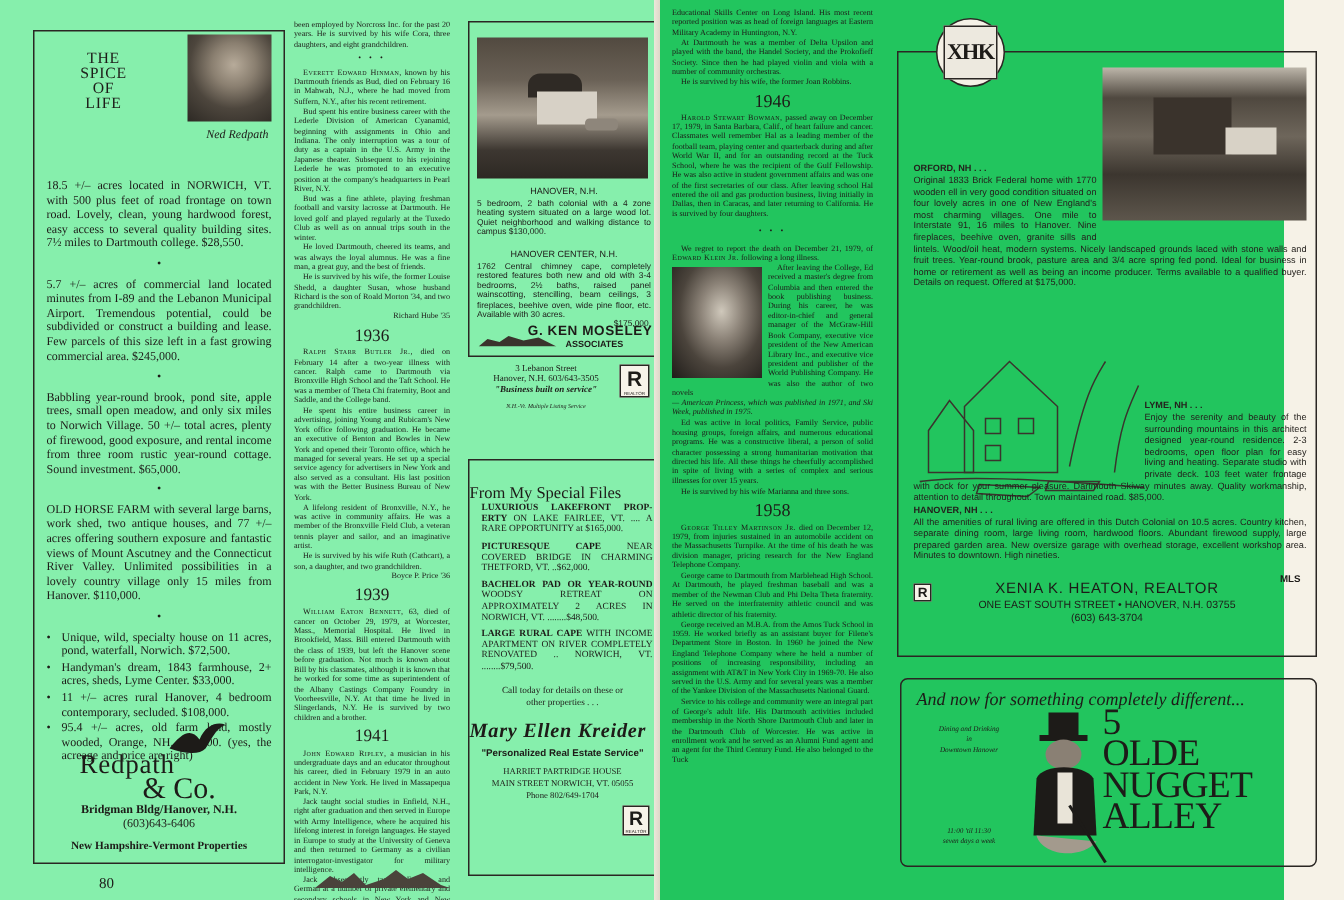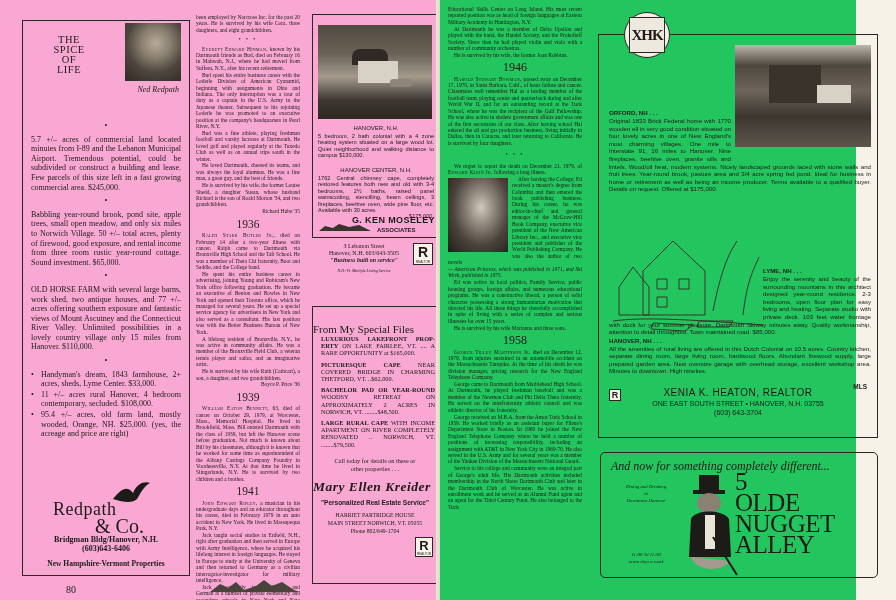--- a/index.html
+++ b/index.html
@@ -1,20 +1,20 @@
 <!DOCTYPE html>
 <html><head>
 <meta charset="utf-8">
 <style>
   * { box-sizing: border-box; margin: 0; padding: 0; }
   html, body { width: 896px; height: 600px; overflow: hidden; background: #f6f2e7; }
   body { position: relative; font-family: "Liberation Serif", serif; color: #1d1b18; }
 
   .page { position: absolute; top: 0; height: 600px; }
-  .page-left { left: 0; width: 440px; background: #f9a8d4; }
+  .page-left { left: 0; width: 440px; background: #86efac; }
   .page-right { left: 440px; width: 416px; background: #22c55e; }
   .gutter { position: absolute; left: 436px; top: 0; width: 10px; height: 600px;
     background: linear-gradient(90deg, #ece7da, #d9d3c4 50%, #ece7da); }
 
   .page-num { position: absolute; font-size: 10px; margin-left: 44px; }
 
   
   .redpath { position: absolute; left: 22px; top: 20px; width: 168px; height: 556px;
     border: 1.5px solid #2a2623; padding: 6px 8px; }
   .spice-title { position: absolute; left: 14px; top: 14px; width: 64px; text-align: center;
@@ -26,21 +26,21 @@
   .rp-listings p { margin-bottom: 4px; }
   .dot { text-align: center; font-size: 8px; margin: 2px 0 4px; }
   .bullets { list-style: none; }
   .bullets li { position: relative; padding-left: 10px; margin-bottom: 1px; }
   .bullets li::before { content: "•"; position: absolute; left: 0; top: 0; }
   .rp-logo { position: absolute; left: 30px; top: 460px; width: 110px; height: 50px; }
   .rp-logo .bird { position: absolute; left: 58px; top: 0; width: 40px; height: 26px; }
   .rp-logo .name { position: absolute; left: 0; top: 18px; font-size: 18px; letter-spacing: 0.5px; }
   .rp-logo .co { position: absolute; left: 42px; top: 34px; font-size: 20px; }
   .rp-addr { position: absolute; left: 0; top: 514px; width: 100%; text-align: center; font-weight: bold; font-size: 8px; line-height: 9px; }
-  .rp-phone { font-weight: bold; }
+  .rp-phone { font-weight: normal; }
   .rp-tag { position: absolute; left: 0; top: 538px; width: 100%; text-align: center; font-weight: bold; font-size: 7.5px; }
 
   
   .obit-col { position: absolute; left: 196px; top: 14px; width: 104px; font-size: 5.4px; line-height: 6.4px; text-align: justify; }
   .obit-col p { text-indent: 6px; margin-bottom: 0.5px; }
   .obit-col .year { font-size: 11.5px; text-align: center; text-indent: 0; margin: 6px 0 5px; }
   .obit-col .sig { text-align: right; text-indent: 0; margin-bottom: 6px; }
   .obit-col .stars { text-align: center; text-indent: 0; margin: 3px 0; letter-spacing: 2px; }
   .sc { font-variant: small-caps; letter-spacing: 0.3px; }
   .sketch { position: absolute; left: 210px; top: 576px; width: 90px; height: 16px; }
@@ -120,28 +120,30 @@
     <div class="spice-title">
       <div>THE</div>
       <div>SPICE</div>
       <div>OF</div>
       <div>LIFE</div>
     </div>
     <div class="photo"></div>
     <div class="photo-caption">Ned Redpath</div>
 
     <div class="rp-listings">
+      <p>18.5 +/– acres located in NORWICH, VT. with 500 plus feet of road frontage on town road. Lovely, clean, young hardwood forest, easy access to several quality building sites. 7½ miles to Dartmouth college. $28,550.</p>
       <div class="dot">•</div>
       <p>5.7 +/– acres of commercial land located minutes from I-89 and the Lebanon Municipal Airport. Tremendous potential, could be subdivided or construct a building and lease. Few parcels of this size left in a fast growing commercial area. $245,000.</p>
       <div class="dot">•</div>
       <p>Babbling year-round brook, pond site, apple trees, small open meadow, and only six miles to Norwich Village. 50 +/– total acres, plenty of firewood, good exposure, and rental income from three room rustic year-round cottage. Sound investment. $65,000.</p>
       <div class="dot">•</div>
       <p>OLD HORSE FARM with several large barns, work shed, two antique houses, and 77 +/– acres offering southern exposure and fantastic views of Mount Ascutney and the Connecticut River Valley. Unlimited possibilities in a lovely country village only 15 miles from Hanover. $110,000.</p>
       <div class="dot">•</div>
       <ul class="bullets">
+        <li>Unique, wild, specialty house on 11 acres, pond, waterfall, Norwich. $72,500.</li>
         <li>Handyman's dream, 1843 farmhouse, 2+ acres, sheds, Lyme Center. $33,000.</li>
         <li>11 +/– acres rural Hanover, 4 bedroom contemporary, secluded. $108,000.</li>
         <li>95.4 +/– acres, old farm land, mostly wooded, Orange, NH. $25,000. (yes, the acreage and price are right)</li>
       </ul>
     </div>
 
     <div class="rp-logo">
       <svg class="bird" viewBox="0 0 40 26">
         <path d="M2 18 C10 8 16 4 22 12 C26 2 34 0 39 2 C32 6 30 12 26 18 C22 22 14 22 2 18 Z" fill="#1d1b18"></path>
       </svg>

